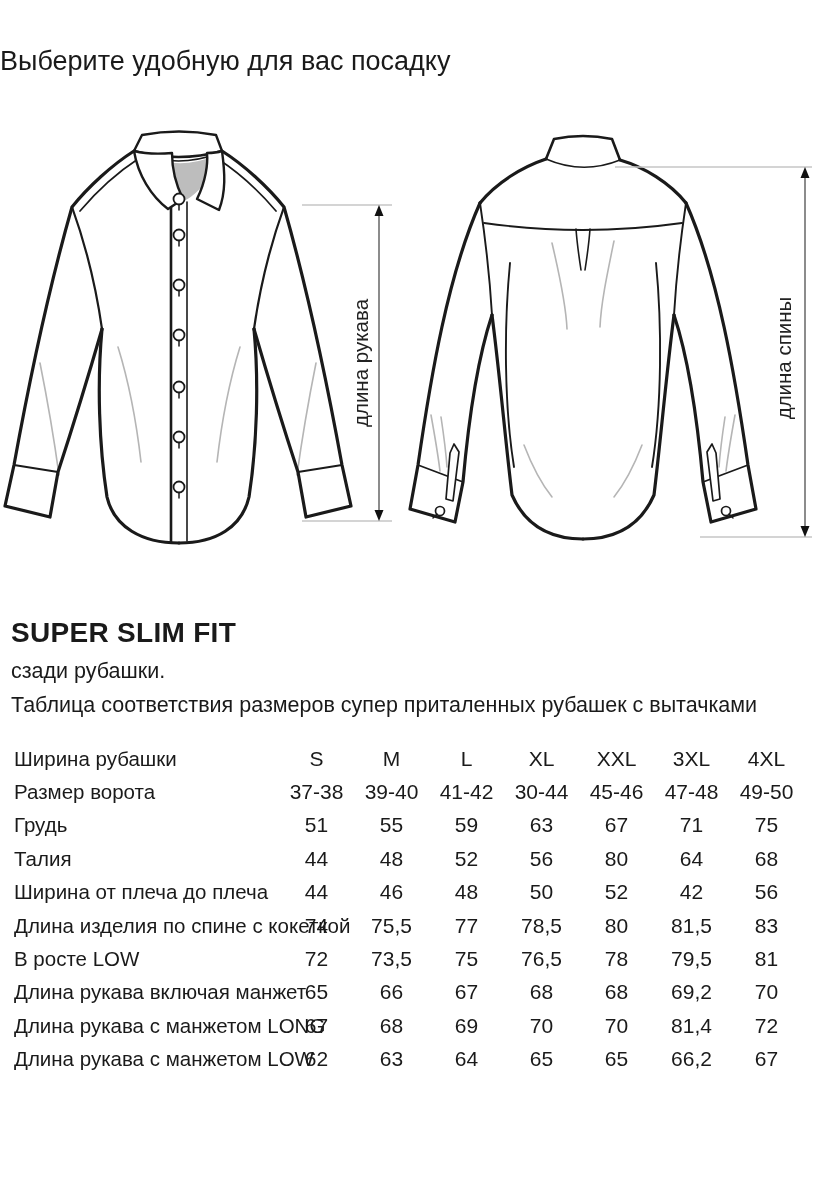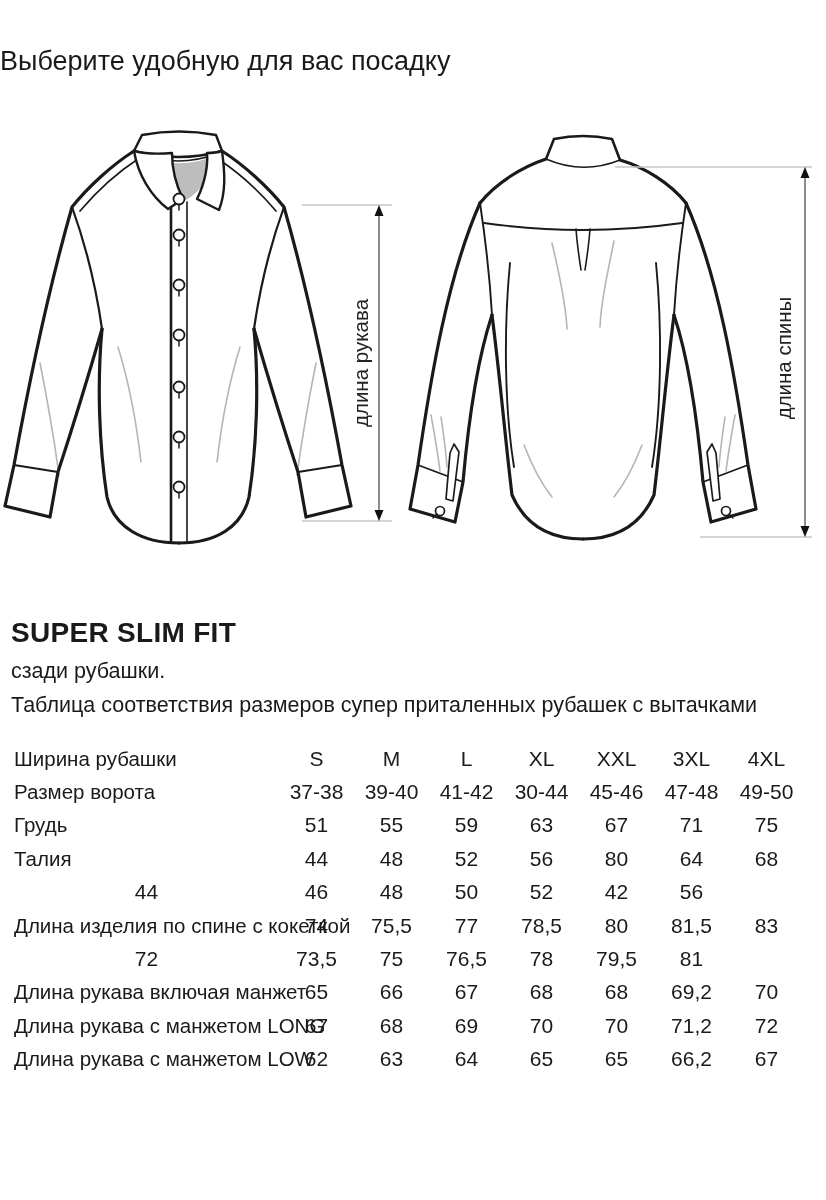--- a/index.html
+++ b/index.html
@@ -206,39 +206,41 @@
         <div class="tlabel">Талия</div>
         <div class="tcell">44</div>
         <div class="tcell">48</div>
         <div class="tcell">52</div>
         <div class="tcell">56</div>
         <div class="tcell">80</div>
         <div class="tcell">64</div>
         <div class="tcell">68</div>
       </div>
       <div class="trow">
+        <div class="tlabel">Ширина от плеча до плеча</div>
         <div class="tcell">44</div>
         <div class="tcell">46</div>
         <div class="tcell">48</div>
         <div class="tcell">50</div>
         <div class="tcell">52</div>
         <div class="tcell">42</div>
         <div class="tcell">56</div>
       </div>
       <div class="trow">
         <div class="tlabel">Длина изделия по спине с кокеткой</div>
         <div class="tcell">74</div>
         <div class="tcell">75,5</div>
         <div class="tcell">77</div>
         <div class="tcell">78,5</div>
         <div class="tcell">80</div>
         <div class="tcell">81,5</div>
         <div class="tcell">83</div>
       </div>
       <div class="trow">
+        <div class="tlabel">В росте LOW</div>
         <div class="tcell">72</div>
         <div class="tcell">73,5</div>
         <div class="tcell">75</div>
         <div class="tcell">76,5</div>
         <div class="tcell">78</div>
         <div class="tcell">79,5</div>
         <div class="tcell">81</div>
       </div>
       <div class="trow">
         <div class="tlabel">Длина рукава включая манжет</div>
@@ -250,21 +252,21 @@
         <div class="tcell">69,2</div>
         <div class="tcell">70</div>
       </div>
       <div class="trow">
         <div class="tlabel">Длина рукава с манжетом LONG</div>
         <div class="tcell">67</div>
         <div class="tcell">68</div>
         <div class="tcell">69</div>
         <div class="tcell">70</div>
         <div class="tcell">70</div>
-        <div class="tcell">71,2</div>
+        <div class="tcell">81,4</div>
         <div class="tcell">72</div>
       </div>
       <div class="trow">
         <div class="tlabel">Длина рукава с манжетом LOW</div>
         <div class="tcell">62</div>
         <div class="tcell">63</div>
         <div class="tcell">64</div>
         <div class="tcell">65</div>
         <div class="tcell">65</div>
         <div class="tcell">66,2</div>

